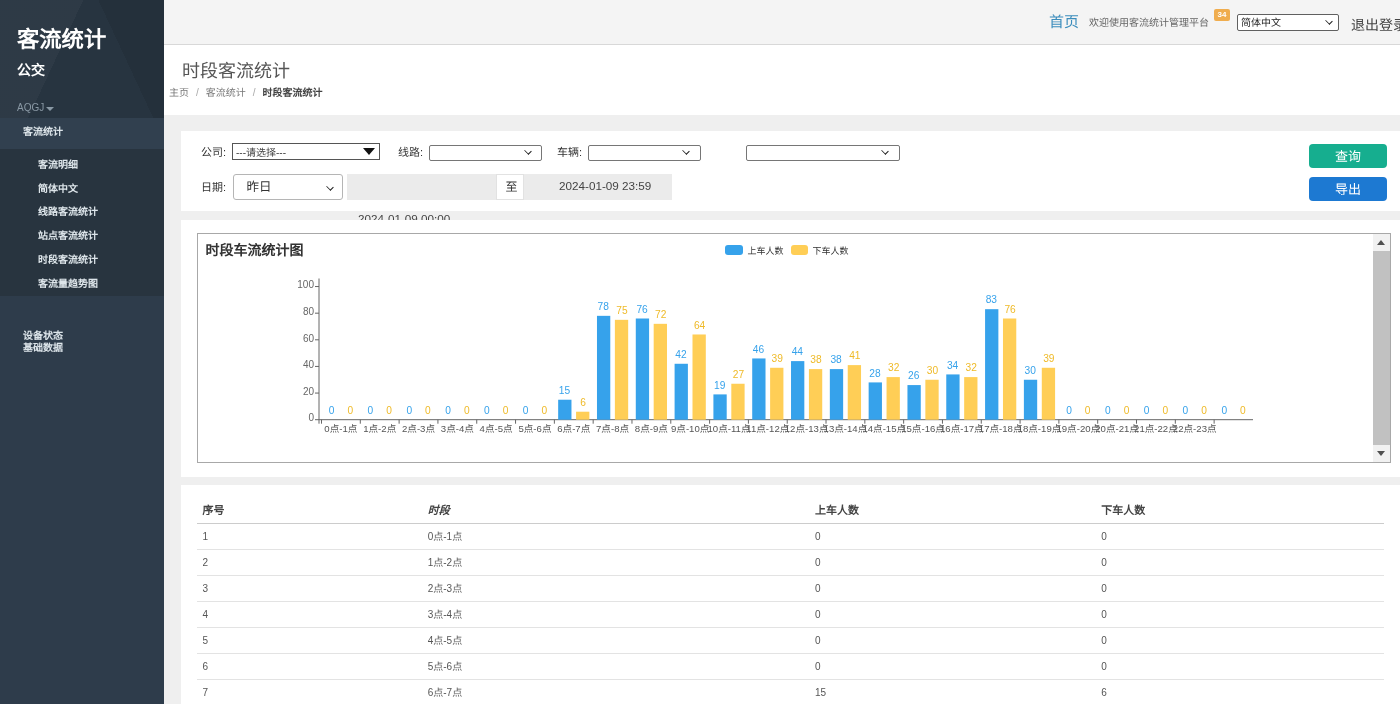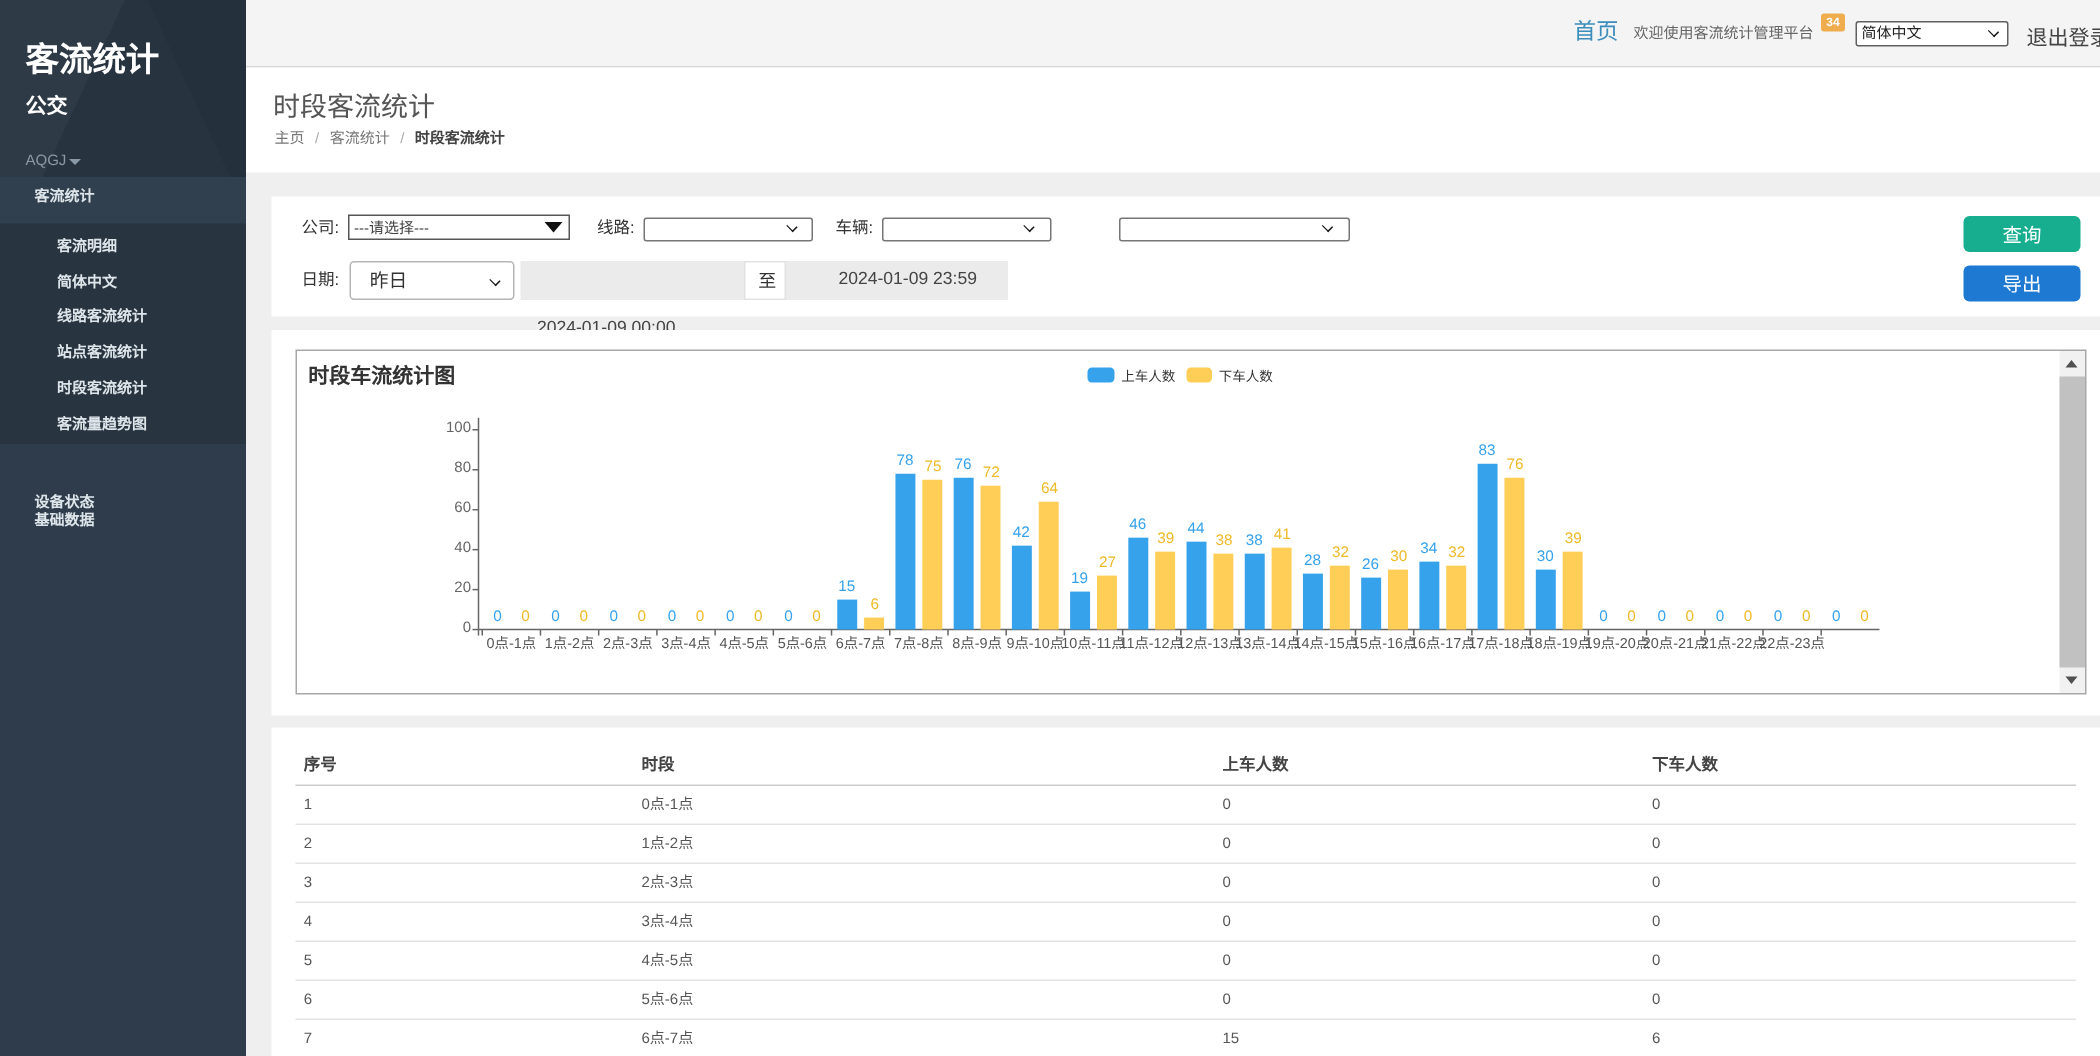--- a/index.html
+++ b/index.html
@@ -53,21 +53,21 @@
 <div class="t" style="left:1049px;top:14px;font-size:15px;color:#3c8dbc;">首页</div>
 <div class="t" style="left:1089px;top:18px;font-size:10px;color:#666;">欢迎使用客流统计管理平台</div>
 <div class="a" style="left:1214px;top:9px;width:16px;height:12px;background:#f0ad4e;border-radius:2px;color:#fff;font-size:8px;font-weight:bold;text-align:center;line-height:12px;">34</div>
 <div class="a" style="left:1237px;top:14px;width:102px;height:17px;background:#fff;border:1px solid #606060;border-radius:2px;"></div>
 <div class="t" style="left:1241px;top:18px;font-size:10px;color:#222;">简体中文</div>
 <i class="chev" style="left:1326px;top:18px;"></i>
 <div class="t" style="left:1351px;top:18px;font-size:14px;color:#444;">退出登录</div>
 
 <div id="hzone"></div>
 <div class="t" style="left:182px;top:61.5px;font-size:18px;color:#555;">时段客流统计</div>
-<div class="t" style="left:183px;top:88px;font-size:10px;color:#777;">主页<span style="color:#aaa;margin:0 7px;">/</span>客流统计<span style="color:#aaa;margin:0 7px;">/</span><b style="color:#444;">时段客流统计</b></div>
+<div class="t" style="left:169px;top:88px;font-size:10px;color:#777;">主页<span style="color:#aaa;margin:0 7px;">/</span>客流统计<span style="color:#aaa;margin:0 7px;">/</span><b style="color:#444;">时段客流统计</b></div>
 
 <div class="panel" id="panel1"></div>
 <div class="t" style="left:201px;top:147px;font-size:11px;color:#333;">公司:</div>
 <div class="a" style="left:232px;top:143px;width:148px;height:17px;background:#fff;border:1px solid #555;"></div>
 <div class="t" style="left:236px;top:148px;font-size:10px;color:#444;">---请选择---</div>
 <div class="a" style="left:363px;top:148px;width:0;height:0;border-left:6.5px solid transparent;border-right:6.5px solid transparent;border-top:7.5px solid #111;"></div>
 <div class="t" style="left:398px;top:147px;font-size:11px;color:#333;">线路:</div>
 <div class="sel" style="left:429px;top:144.5px;width:113px;height:16px;"></div>
 <i class="chev" style="left:525px;top:148px;"></i>
 <div class="t" style="left:557px;top:147px;font-size:11px;color:#333;">车辆:</div>
@@ -239,21 +239,21 @@
   <div class="a" style="right:0;top:0;width:17px;height:228px;background:#f1f1f1;">
     <div class="a" style="left:4.5px;top:6px;width:0;height:0;border-left:4px solid transparent;border-right:4px solid transparent;border-bottom:5px solid #505050;"></div>
     <div class="a" style="left:0;top:17px;width:17px;height:194px;background:#c1c1c1;"></div>
     <div class="a" style="left:4.5px;bottom:6px;width:0;height:0;border-left:4px solid transparent;border-right:4px solid transparent;border-top:5px solid #505050;"></div>
   </div>
 </div>
 
 <div class="panel" id="panel3"></div>
 <div id="tbl">
       <div class="t" style="left:202.5px;top:504.5px;font-size:11px;font-weight:bold;color:#444;">序号</div>
-      <div class="t" style="left:427.7px;top:504.5px;font-size:11px;font-weight:bold;color:#444;">时段</div>
+      <div class="t" style="left:427.7px;top:504.5px;font-size:11px;font-weight:bold;color:#444;font-style:italic;">时段</div>
       <div class="t" style="left:815px;top:504.5px;font-size:11px;font-weight:bold;color:#444;">上车人数</div>
       <div class="t" style="left:1101.3px;top:504.5px;font-size:11px;font-weight:bold;color:#444;">下车人数</div>
       <div class="hline" style="left:197px;top:522.5px;width:1187px;border-top-color:#ccc;"></div>
       <div class="t" style="left:202.5px;top:531.5px;font-size:10px;color:#555;">1</div>
       <div class="t" style="left:427.7px;top:531.5px;font-size:10px;color:#555;">0点-1点</div>
       <div class="t" style="left:815px;top:531.5px;font-size:10px;color:#555;">0</div>
       <div class="t" style="left:1101.3px;top:531.5px;font-size:10px;color:#555;">0</div>
       <div class="hline" style="left:197px;top:549px;width:1187px;"></div>
       <div class="t" style="left:202.5px;top:557.5px;font-size:10px;color:#555;">2</div>
       <div class="t" style="left:427.7px;top:557.5px;font-size:10px;color:#555;">1点-2点</div>

